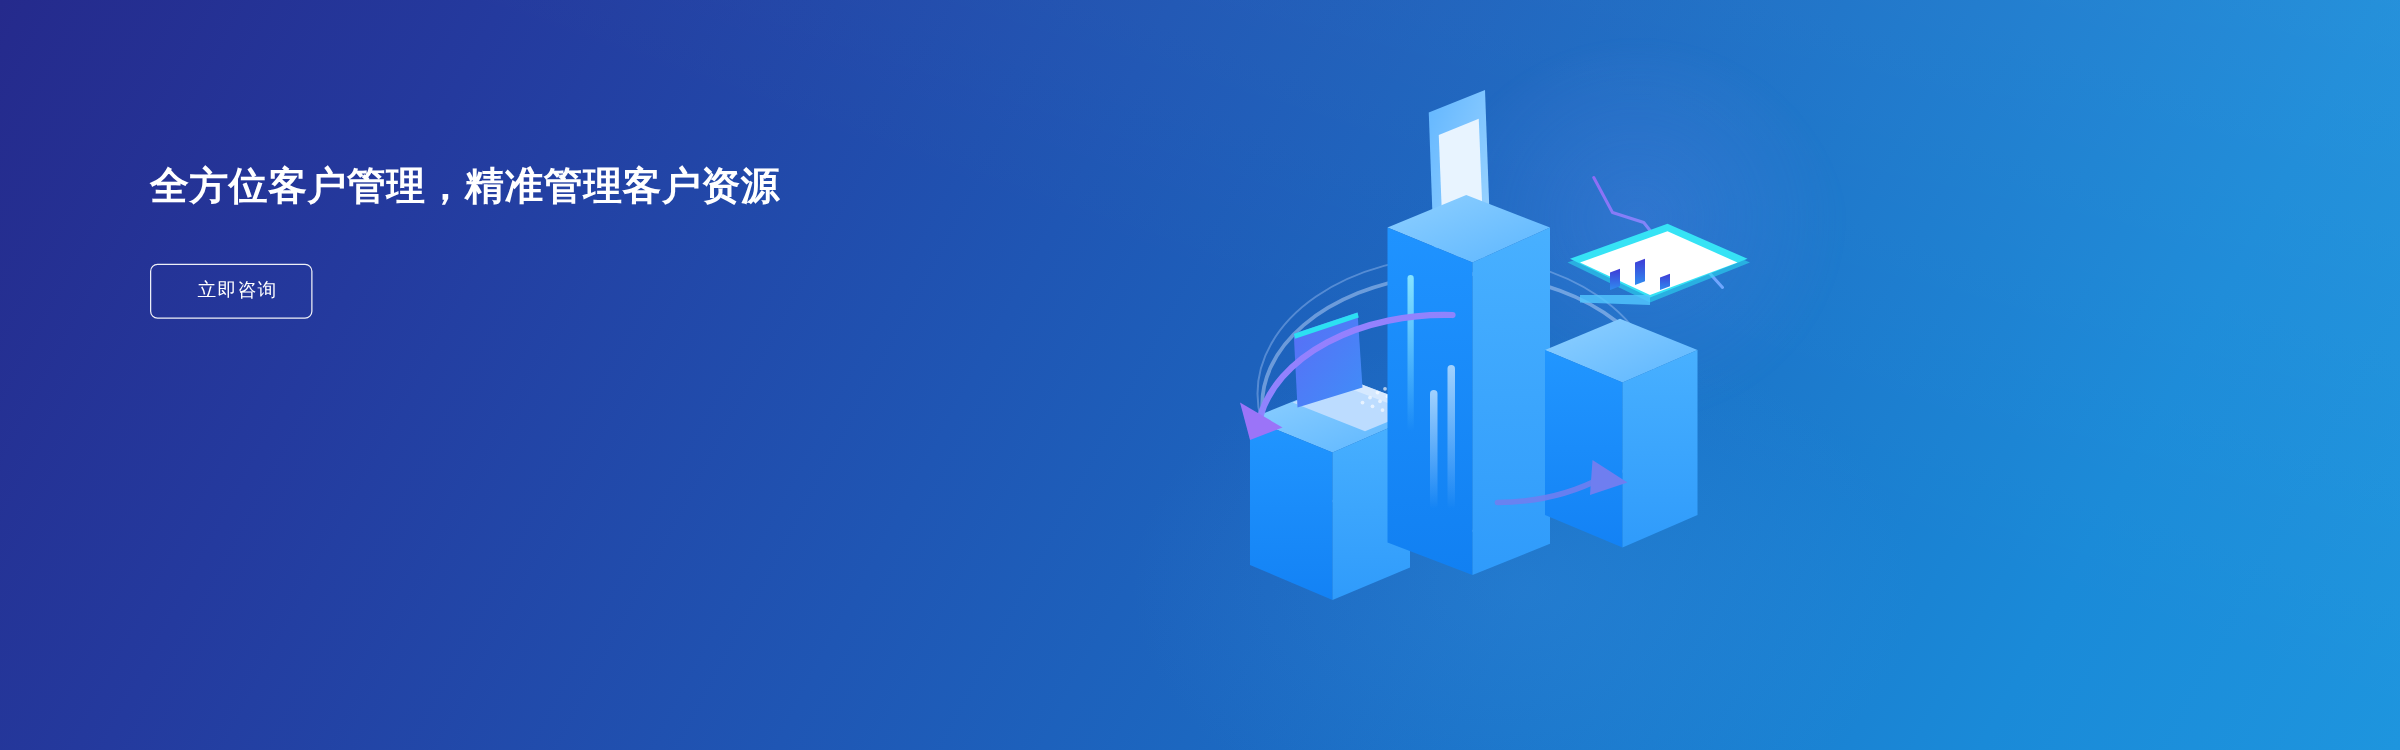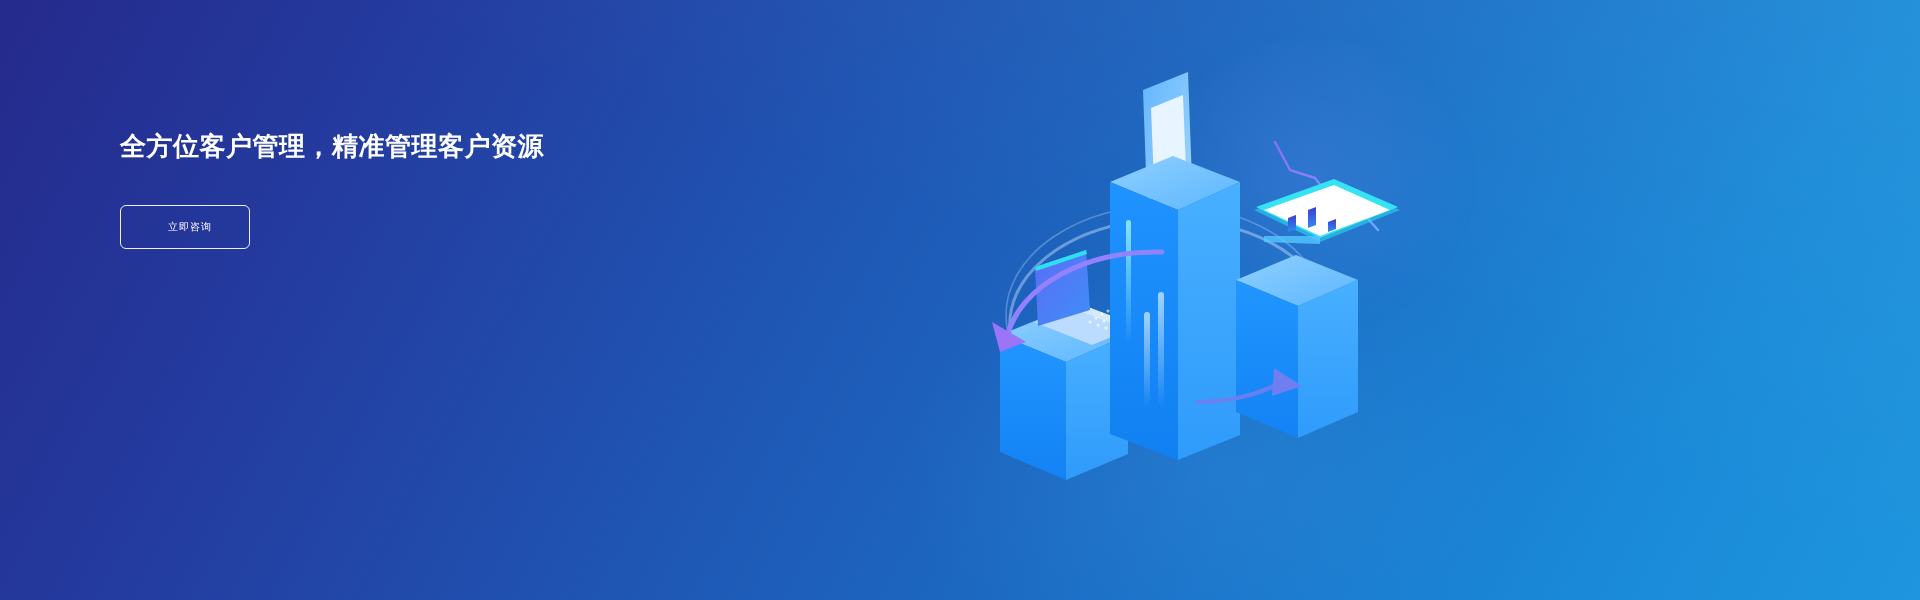--- a/index.html
+++ b/index.html
@@ -17,32 +17,32 @@
     filter:blur(6px);}
   .bg-glow-b{position:absolute;left:900px;top:260px;width:640px;height:420px;
     border-radius:50%;
     background:radial-gradient(ellipse at 50% 50%,rgba(70,160,235,.20),rgba(70,160,235,0) 70%);}
   .bg-sheen{position:absolute;left:0;top:0;width:1920px;height:600px;
     background:linear-gradient(200deg,rgba(255,255,255,.05),rgba(255,255,255,0) 45%);}
 
   
   .copy{position:absolute;left:120px;top:130px;width:620px;}
   .headline{
-    margin:0;font-size:26px;line-height:1.25;font-weight:700;color:#ffffff;
+    margin:0;font-size:31px;line-height:1.25;font-weight:700;color:#ffffff;
     letter-spacing:.5px;white-space:nowrap;
   }
   .subtitle{
     margin:28px 0 0 0;font-size:15.5px;line-height:1.62;color:#e3ecf9;
     width:480px;font-weight:400;letter-spacing:.2px;
   }
   .cta{
     display:inline-flex;align-items:center;justify-content:center;
     margin-top:42px;width:130px;height:44px;
     border:1.6px solid rgba(255,255,255,.92);border-radius:6px;
-    color:#ffffff;font-size:10px;letter-spacing:1px;background:transparent;
+    color:#ffffff;font-size:15px;letter-spacing:1px;background:transparent;
     cursor:pointer;box-sizing:border-box;padding-left:16px;
   }
 
   
   .illus{position:absolute;left:930px;top:30px;width:470px;height:470px;}
   .illus svg{display:block;overflow:visible;}
 </style>
 </head>
 <body>
 

